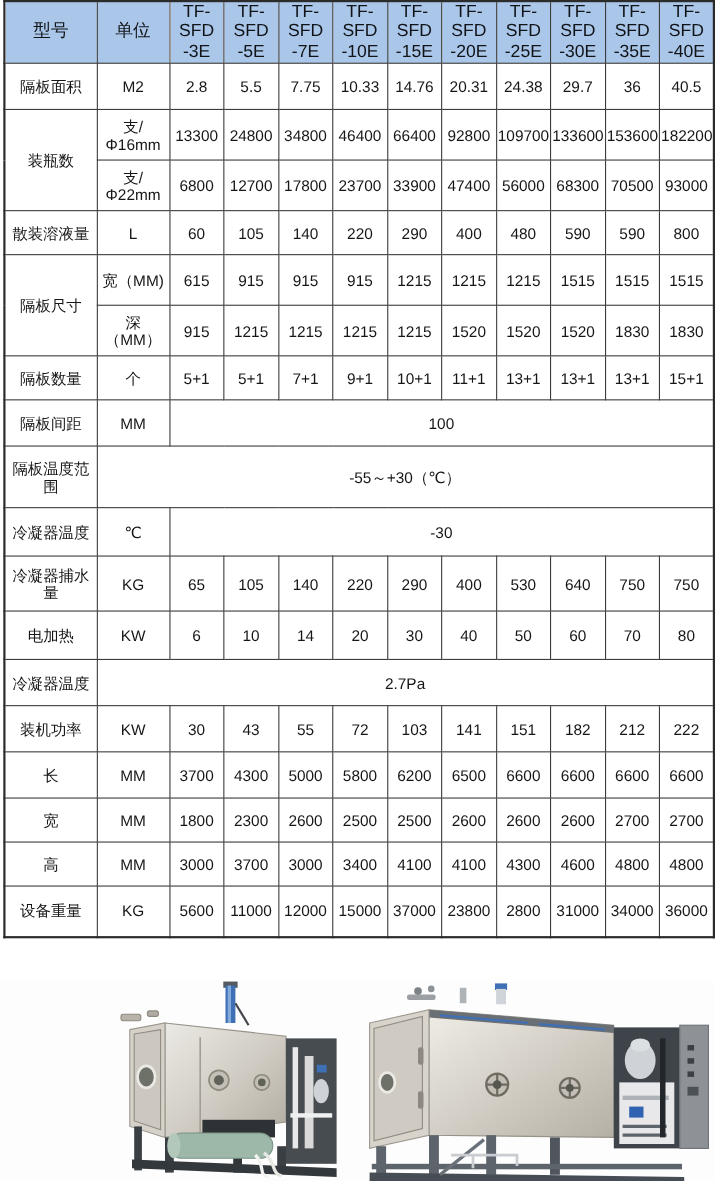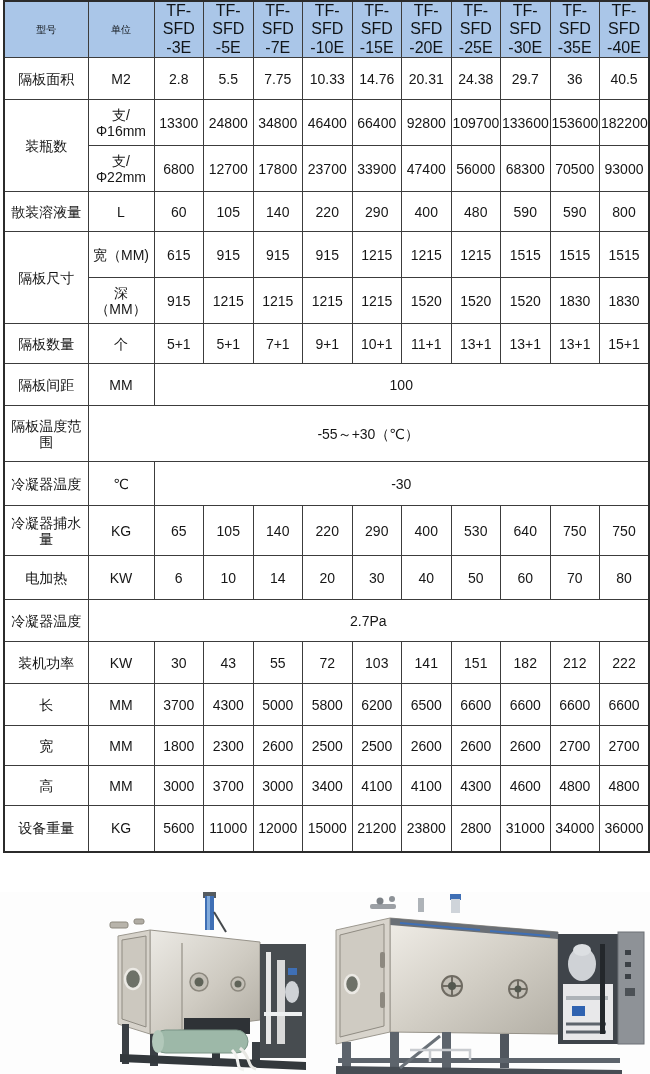--- a/index.html
+++ b/index.html
@@ -21,21 +21,21 @@
   table.spec th, table.spec td{
     border:1.6px solid #3c3c3c;
     text-align:center;vertical-align:middle;
     padding:0 1px;overflow:hidden;
     font-size:14px;color:#161616;line-height:1.15;
     background:#ffffff;
   }
   table.spec th{
     background:#aac6e8;font-weight:400;font-size:16px;color:#101418;
   }
-  table.spec th.cjk{font-weight:400;font-size:10px;}
+  table.spec th.cjk{font-weight:400;font-size:16px;}
   td.rowlabel{font-size:13.5px;letter-spacing:0;}
   td.unitcell{font-size:13px;margin-left:28px;}
   td.valcell{font-size:14px;}
   td.spancell{font-size:14px;}
   .photos{
     position:absolute;left:0;top:892px;width:650px;height:182px;
     overflow:hidden;background:#fdfdfd;
   }
   .photo{position:absolute;top:0;}
   .photo.left{left:92px;}
@@ -305,21 +305,21 @@
           <td class="valcell">4800</td>
           <td class="valcell">4800</td>
         </tr>
         <tr style="height: 46px;">
           <td class="rowlabel">设备重量</td>
           <td class="unitcell">KG</td>
           <td class="valcell">5600</td>
           <td class="valcell">11000</td>
           <td class="valcell">12000</td>
           <td class="valcell">15000</td>
-          <td class="valcell">21200</td>
+          <td class="valcell">37000</td>
           <td class="valcell">23800</td>
           <td class="valcell">2800</td>
           <td class="valcell">31000</td>
           <td class="valcell">34000</td>
           <td class="valcell">36000</td>
         </tr>
       </tbody>
   </table>
 
   <div class="photos">

